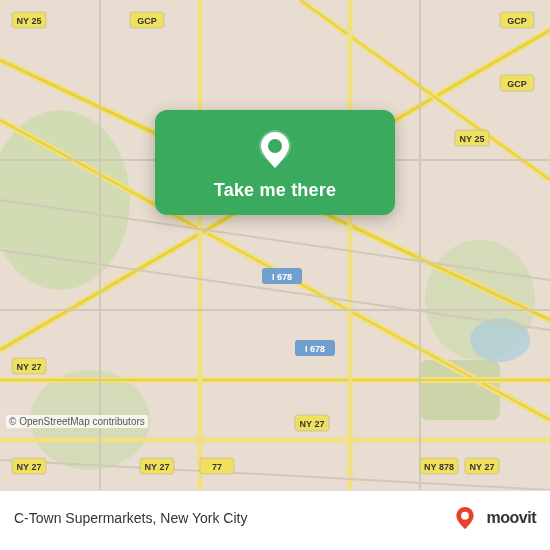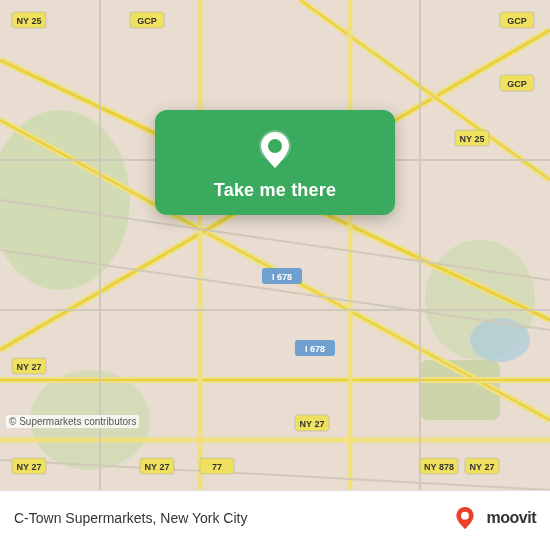--- a/index.html
+++ b/index.html
@@ -202,21 +202,21 @@
 
   <div class="popup-card">
     <svg class="popup-pin-icon" viewBox="0 0 44 44" xmlns="http://www.w3.org/2000/svg">
       <circle cx="22" cy="18" r="16" fill="white" opacity="0.25"></circle>
       <path d="M22 4 C14.3 4 8 10.3 8 18 C8 26.5 22 40 22 40 C22 40 36 26.5 36 18 C36 10.3 29.7 4 22 4Z" fill="white"></path>
       <circle cx="22" cy="18" r="7" fill="#3aaa5e"></circle>
     </svg>
     <span class="popup-label">Take me there</span>
   </div>
 
-  <div class="osm-attribution">© Supermarkets contributors</div>
+  <div class="osm-attribution">© OpenStreetMap contributors</div>
 </div>
 
 <div class="bottom-bar">
   <span class="place-name">C-Town Supermarkets, New York City</span>
   <div class="moovit-logo">
 
     <svg class="moovit-pin" viewBox="0 0 22 28" xmlns="http://www.w3.org/2000/svg">
       <path d="M11 0 C5 0 0 5 0 11 C0 18 11 28 11 28 C11 28 22 18 22 11 C22 5 17 0 11 0Z" fill="#e8402a"></path>
       <circle cx="11" cy="11" r="5" fill="white"></circle>
     </svg>

